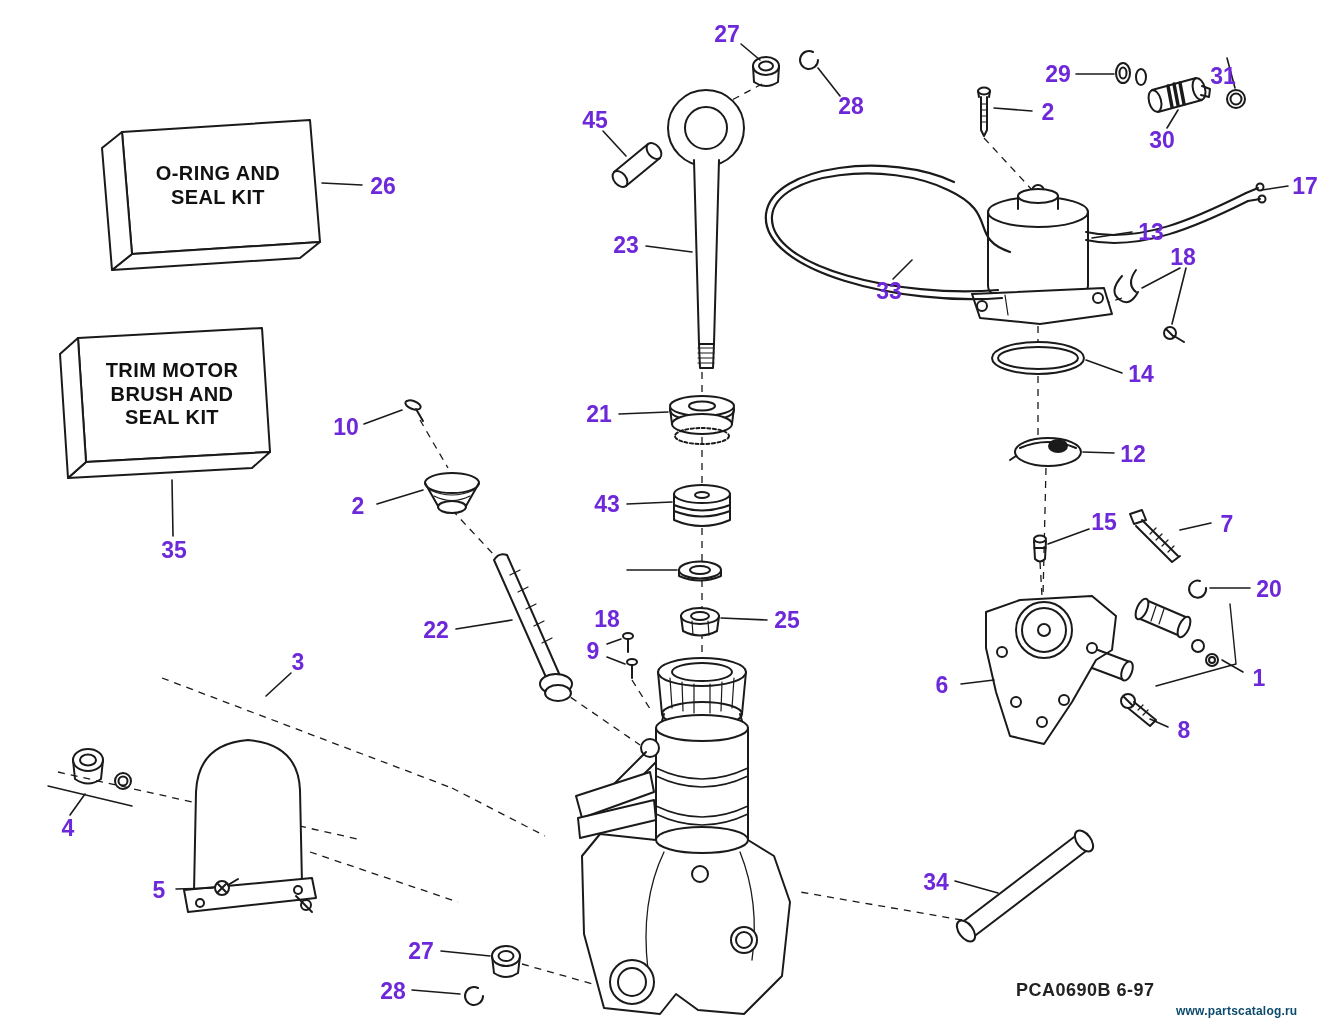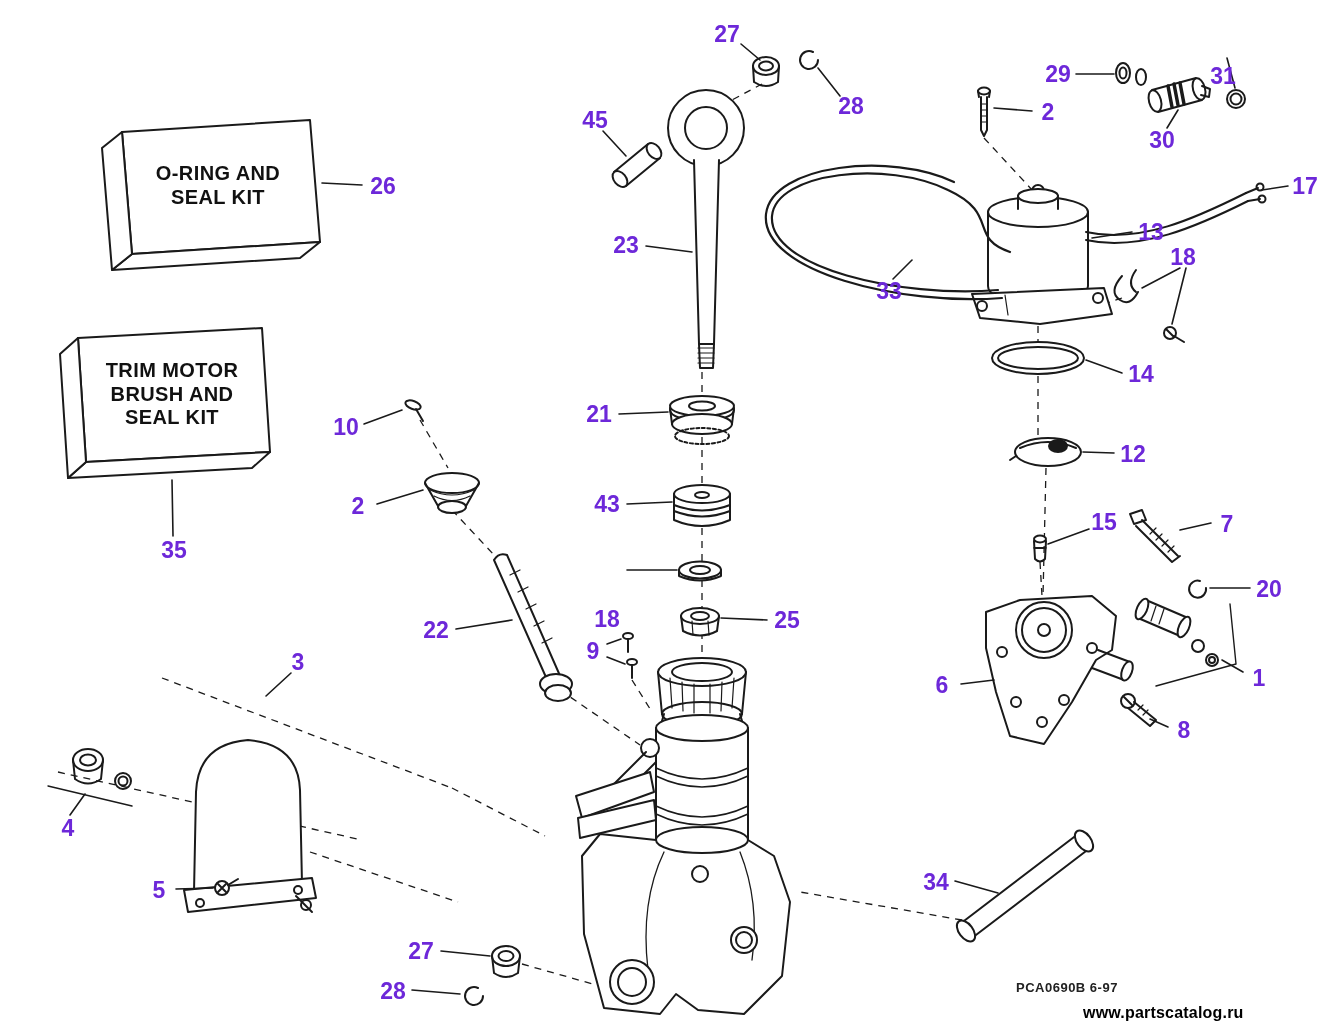--- a/index.html
+++ b/index.html
@@ -11,24 +11,24 @@
   .callout{
     position:absolute;transform:translate(-50%,-50%);
     font-weight:bold;font-size:23px;color:#6d28d9;white-space:nowrap;
   }
   .kit-label{
     position:absolute;transform:translate(-50%,-50%);
     text-align:center;font-size:20px;font-weight:600;letter-spacing:.4px;line-height:1.18;color:#111;
   }
   .kit-label span{display:block;}
   .footer-code{
-    position:absolute;left:1016px;top:980px;font-size:13px;font-weight:bold;color:#222;letter-spacing:.5px;
+    position:absolute;left:1016px;top:980px;font-size:18px;font-weight:bold;color:#222;letter-spacing:.5px;
   }
   .watermark{
-    position:absolute;left:1083px;top:1004px;font-size:16px;font-weight:bold;color:#000000;letter-spacing:.2px;
+    position:absolute;left:1176px;top:1004px;font-size:12px;font-weight:bold;color:#0c4a6e;letter-spacing:.2px;
   }
 </style>
 </head>
 <body>
 
 <div class="stage">
 
   <svg width="1344" height="1024" viewBox="0 0 1344 1024">
 
     <g fill="none" stroke="#1a1a1a" stroke-width="1.3" stroke-dasharray="7 6">

